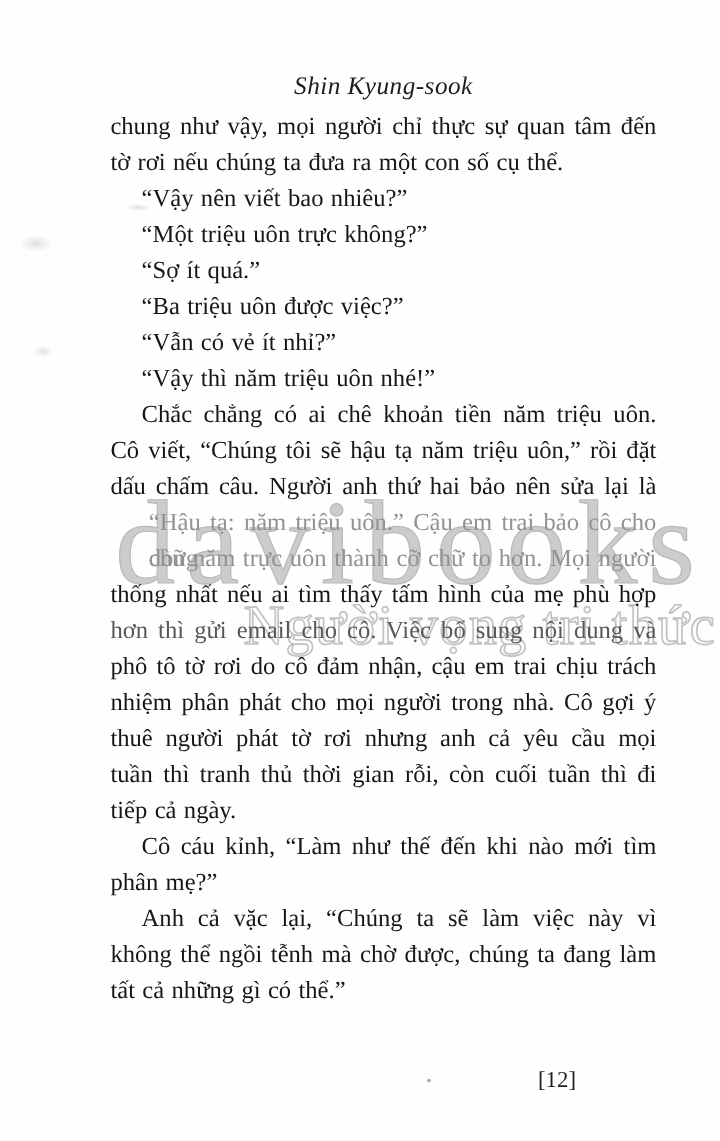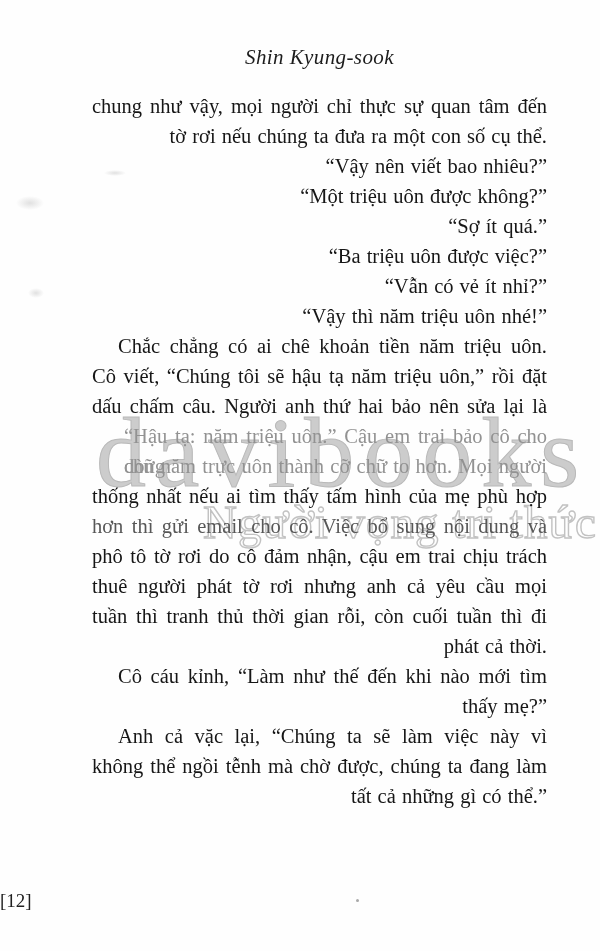--- a/index.html
+++ b/index.html
@@ -10,41 +10,40 @@
   }
   .page {
     position: relative;
     width: 600px; height: 951px;
     background: #fefefe;
     font-family: "Liberation Serif", serif;
     overflow: hidden;
   }
   .running-header {
     position: absolute;
-    top: 45px; left: 92px; width: 455px;
+    top: 59px; left: 92px; width: 455px;
     text-align: center;
     font-size: 21px;
     font-style: italic;
     color: #1c1c1c;
     letter-spacing: 0.4px;
     z-index: 2;
   }
   .textblock {
     position: absolute;
     top: 91px; left: 92px; width: 455px;
     z-index: 2;
   }
   .line {
     font-size: 20.5px;
     line-height: 30px;
     height: 30px;
     color: #161616;
     white-space: nowrap;
     word-spacing: 1px;
-    text-align: right;
   }
   .line.just {
     white-space: normal;
     text-align: justify;
     text-align-last: justify;
     text-justify: inter-word;
   }
   .line.ind { text-indent: 26px; }
   .line.fade-light { color: #929292; margin-left: 32px; }
   .line.fade-mid { color: #575757; }
@@ -65,21 +64,21 @@
     font-size: 47px; line-height: 52px;
     letter-spacing: 1px;
     color: rgba(255,255,255,0.08);
     -webkit-text-stroke: 1.4px #c2c2c2;
     z-index: 1;
     user-select: none;
   }
   .pagenum {
     position: absolute;
     top: 890px; left: 0; width: 480px;
-    text-align: left;
+    text-align: right;
     font-size: 19px;
     color: #1f1f1f;
     z-index: 2;
   }
   .smudge {
     position: absolute;
     border-radius: 50%;
     background: radial-gradient(closest-side, rgba(120,120,120,0.22), rgba(120,120,120,0));
     z-index: 1;
   }
@@ -103,38 +102,39 @@
   <div class="wm-main">davibooks</div>
 
   <div class="wm-sub">Người vọng tri thức</div>
 
   <div class="running-header">Shin Kyung-sook</div>
 
   <div class="textblock" id="textblock">
       <div class="line just">chung như vậy, mọi người chỉ thực sự quan tâm đến</div>
       <div class="line">tờ rơi nếu chúng ta đưa ra một con số cụ thể.</div>
       <div class="line ind">“Vậy nên viết bao nhiêu?”</div>
-      <div class="line ind">“Một triệu uôn được không?”</div>
+      <div class="line ind">“Một triệu uôn trực không?”</div>
       <div class="line ind">“Sợ ít quá.”</div>
       <div class="line ind">“Ba triệu uôn được việc?”</div>
       <div class="line ind">“Vẫn có vẻ ít nhỉ?”</div>
       <div class="line ind">“Vậy thì năm triệu uôn nhé!”</div>
       <div class="line just ind">Chắc chẳng có ai chê khoản tiền năm triệu uôn.</div>
       <div class="line just">Cô viết, “Chúng tôi sẽ hậu tạ năm triệu uôn,” rồi đặt</div>
       <div class="line just">dấu chấm câu. Người anh thứ hai bảo nên sửa lại là</div>
       <div class="line just fade-light">“Hậu tạ: năm triệu uôn.” Cậu em trai bảo cô cho dòng</div>
       <div class="line just fade-light">chữ năm trực uôn thành cỡ chữ to hơn. Mọi người</div>
       <div class="line just">thống nhất nếu ai tìm thấy tấm hình của mẹ phù hợp</div>
       <div class="line just fade-mid">hơn thì gửi email cho cô. Việc bổ sung nội dung và</div>
       <div class="line just">phô tô tờ rơi do cô đảm nhận, cậu em trai chịu trách</div>
+      <div class="line just">nhiệm phân phát cho mọi người trong nhà. Cô gợi ý</div>
       <div class="line just">thuê người phát tờ rơi nhưng anh cả yêu cầu mọi</div>
       <div class="line just">tuần thì tranh thủ thời gian rỗi, còn cuối tuần thì đi</div>
-      <div class="line">phát cả thời.</div>
+      <div class="line">tiếp cả ngày.</div>
       <div class="line just ind">Cô cáu kỉnh, “Làm như thế đến khi nào mới tìm</div>
-      <div class="line">thấy mẹ?”</div>
+      <div class="line">phân mẹ?”</div>
       <div class="line just ind">Anh cả vặc lại, “Chúng ta sẽ làm việc này vì</div>
       <div class="line just">không thể ngồi tễnh mà chờ được, chúng ta đang làm</div>
       <div class="line">tất cả những gì có thể.”</div>
     </div>
 
   <div class="pagenum">[12]</div>
 
   <div class="smudge s1"></div>
   <div class="smudge s2"></div>
   <div class="smudge s3"></div>

